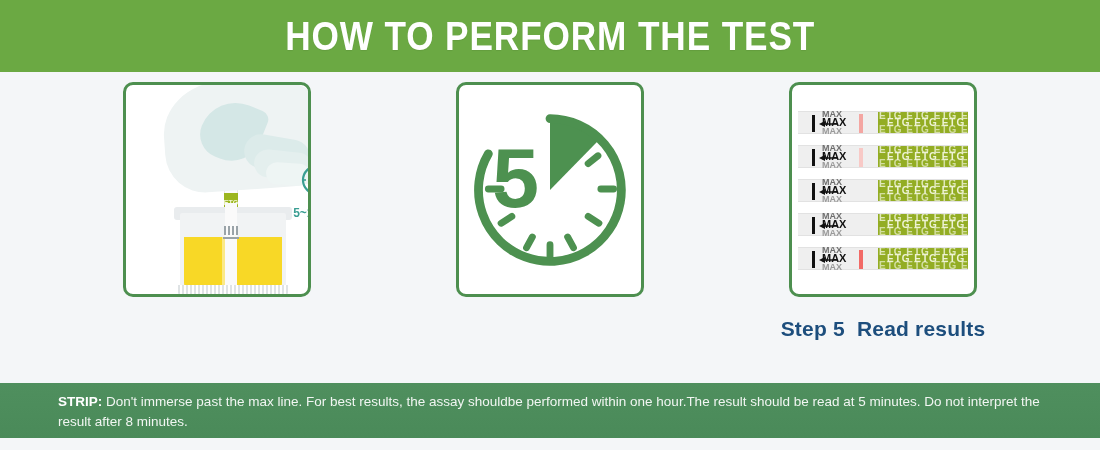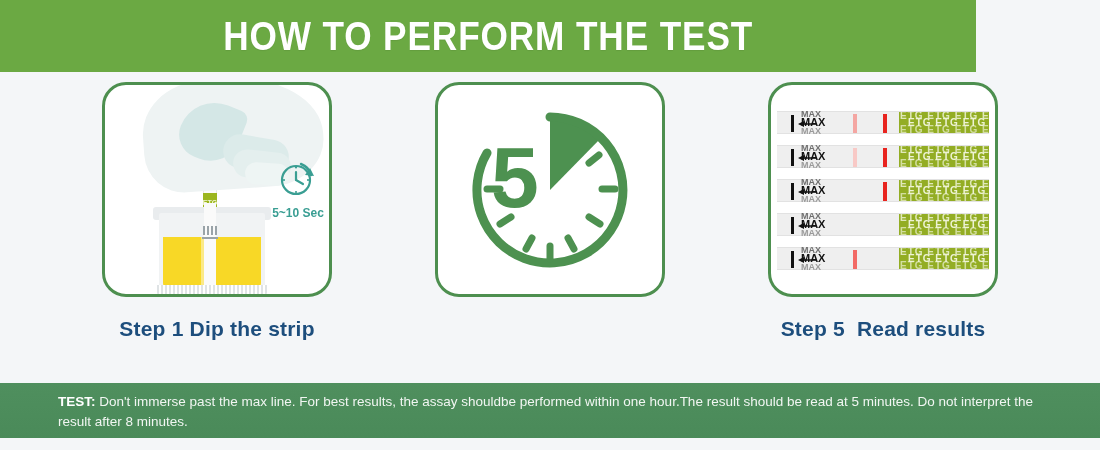--- a/index.html
+++ b/index.html
@@ -6,21 +6,21 @@
   html, body {
     width: 1100px; height: 450px;
     font-family: "Liberation Sans", sans-serif;
     background: #f4f6f8;
     overflow: hidden;
   }
   #page { position: relative; width: 1100px; height: 450px; background: #f4f6f8; }
 
   
   .header-bar {
-    position: absolute; left: 0; top: 0; width: 976px; height: 72px;
+    position: absolute; left: 0; top: 0; width: 1100px; height: 72px;
     background: #6ba943;
     display: flex; align-items: center; justify-content: center;
   }
   .header-title {
     color: #ffffff;
     font-family: "Liberation Sans Narrow", "Liberation Sans", sans-serif;
     font-weight: bold;
     font-size: 40px;
     letter-spacing: 1px;
     transform: scaleX(0.88);
@@ -31,23 +31,23 @@
   
   .steps-row {
     position: absolute; left: 0; top: 82px; width: 1100px; height: 290px;
     display: flex; justify-content: center; align-items: flex-start;
   }
   .step-col {
     width: 333px;
     display: flex; flex-direction: column; align-items: center;
   }
   .step-card {
-    width: 230px; height: 215px;
+    width: 188px; height: 215px;
     border: 3px solid #4d8f4f;
-    border-radius: 24px;
+    border-radius: 10px;
     background: #ffffff;
     position: relative;
     overflow: hidden;
   }
   .step-label {
     margin-top: 20px;
     color: #1d4e7d;
     font-weight: bold;
     font-size: 21px;
     letter-spacing: 0.2px;
@@ -228,21 +228,20 @@
               <circle cx="32" cy="21" r="1.1" fill="#3a9e93"></circle>
               <circle cx="20" cy="33" r="1.1" fill="#3a9e93"></circle>
               <circle cx="8" cy="21" r="1.1" fill="#3a9e93"></circle>
               <path d="M25 5 A16 16 0 0 1 35 16" fill="none" stroke="#3a9e93" stroke-width="2.4" stroke-linecap="round"></path>
               <path d="M38 17 L34 9 L29 16 Z" fill="#3a9e93"></path>
             </svg>
             <div class="clock-cap">5~10 Sec</div>
           </div>
         </div>
       </div>
-      <div class="step-label">Step 1 Dip the strip</div>
     </div>
 
     <div class="step-col">
       <div class="step-card">
         <div class="s2">
           <svg width="186" height="186" viewBox="0 0 186 186">
             <path d="M93 93 L93 20 A73 73 0 0 1 144 41 Z" fill="#4d9150"></path>
             <path d="M93 20 A73 73 0 1 1 30 56" fill="none" stroke="#4d9150" stroke-width="9" stroke-linecap="round"></path>
             <g stroke="#4d9150" stroke-width="7" stroke-linecap="round">
               <line x1="142" y1="58" x2="132" y2="66"></line>
@@ -346,17 +345,17 @@
             </div>
           </div>
       </div>
       <div class="step-label">Step 5  Read results</div>
     </div>
 
   </div>
 
   <div class="note-bar">
     <div class="note-text">
-      <b>TEST:</b><span class="note-body"> Don't immerse past the max line. For best results, the assay shouldbe performed within one hour.The result should be read at 5 minutes. Do not interpret the result after 8 minutes.</span>
+      <b>STRIP:</b><span class="note-body"> Don't immerse past the max line. For best results, the assay shouldbe performed within one hour.The result should be read at 5 minutes. Do not interpret the result after 8 minutes.</span>
     </div>
   </div>
 
 </div>
 
 </body></html>

